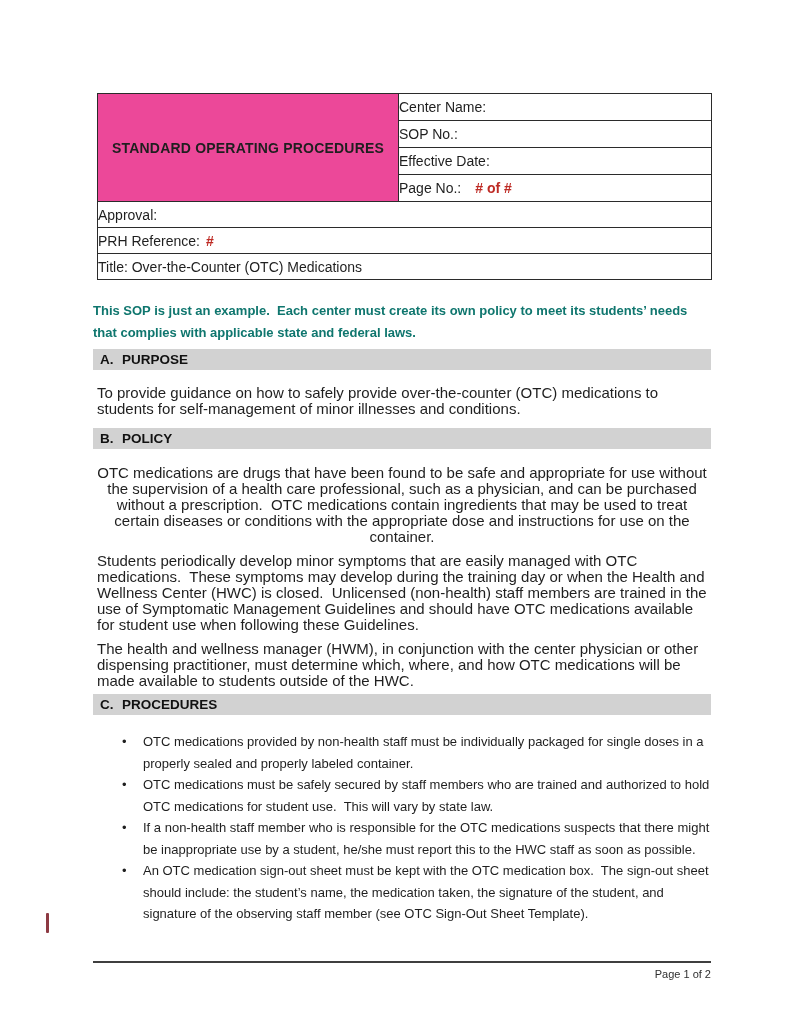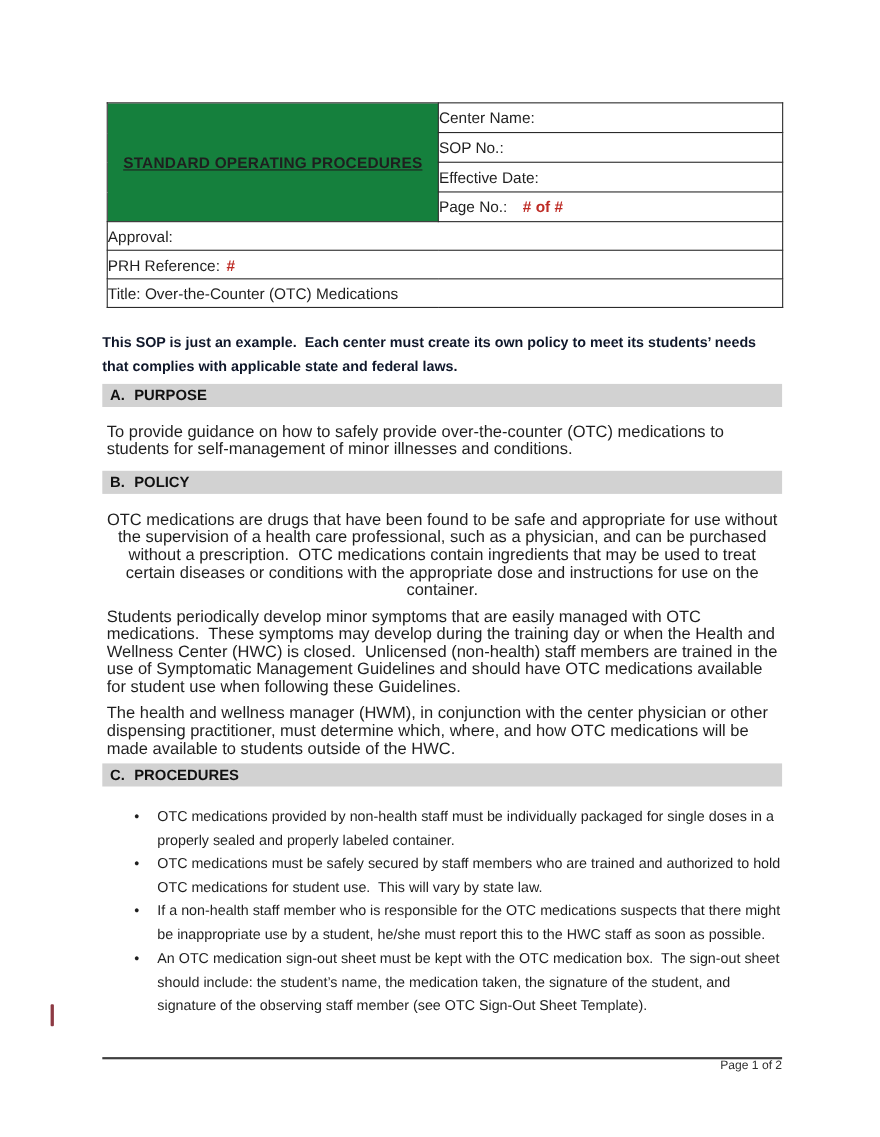--- a/index.html
+++ b/index.html
@@ -25,37 +25,36 @@
   }
   table.hdr td{
     border:1.5px solid #2b2b2b;
     font-size:14px;
     padding:2px 0;
     vertical-align:middle;
     white-space:nowrap;
     overflow:hidden;
   }
   td.sop-title{
-    background:#15803d;
+    background:#ec4899;
     width:300px;
     text-align:center;
     font-weight:bold;
     font-size:15px;
     letter-spacing:0.2px;
-    text-decoration:underline;
   }
   td.info-cell{height:22px;}
   td.full-cell{height:21px;}
   .red-val{color:#be2b25;font-weight:bold;text-align:right;}
   .val-gap{margin-left:14px;}
   .val-gap-s{margin-left:6px;}
   
   .notice{
     margin:20px 0 0 0;
-    color:#0f172a;
+    color:#0f766e;
     font-weight:bold;
     font-size:13px;
     line-height:22px;
     white-space:pre-wrap;
   }
   
   .section-bar{
     height:21px;
     background:#d2d2d2;
     display:flex;
@@ -102,20 +101,21 @@
     position:absolute;
     left:93px;
     width:618px;
     top:961px;
   }
   .footer-rule{
     border-top:2.5px solid #3f3f3f;
     height:0;
   }
   .footer-label{
+    margin-top:5px;
     text-align:right;
     font-size:11px;
     color:#2f2f2f;
   }
   
   .stray-mark{
     position:absolute;
     left:46px;top:913px;
     width:3px;height:20px;
     background:#8d3a43;

